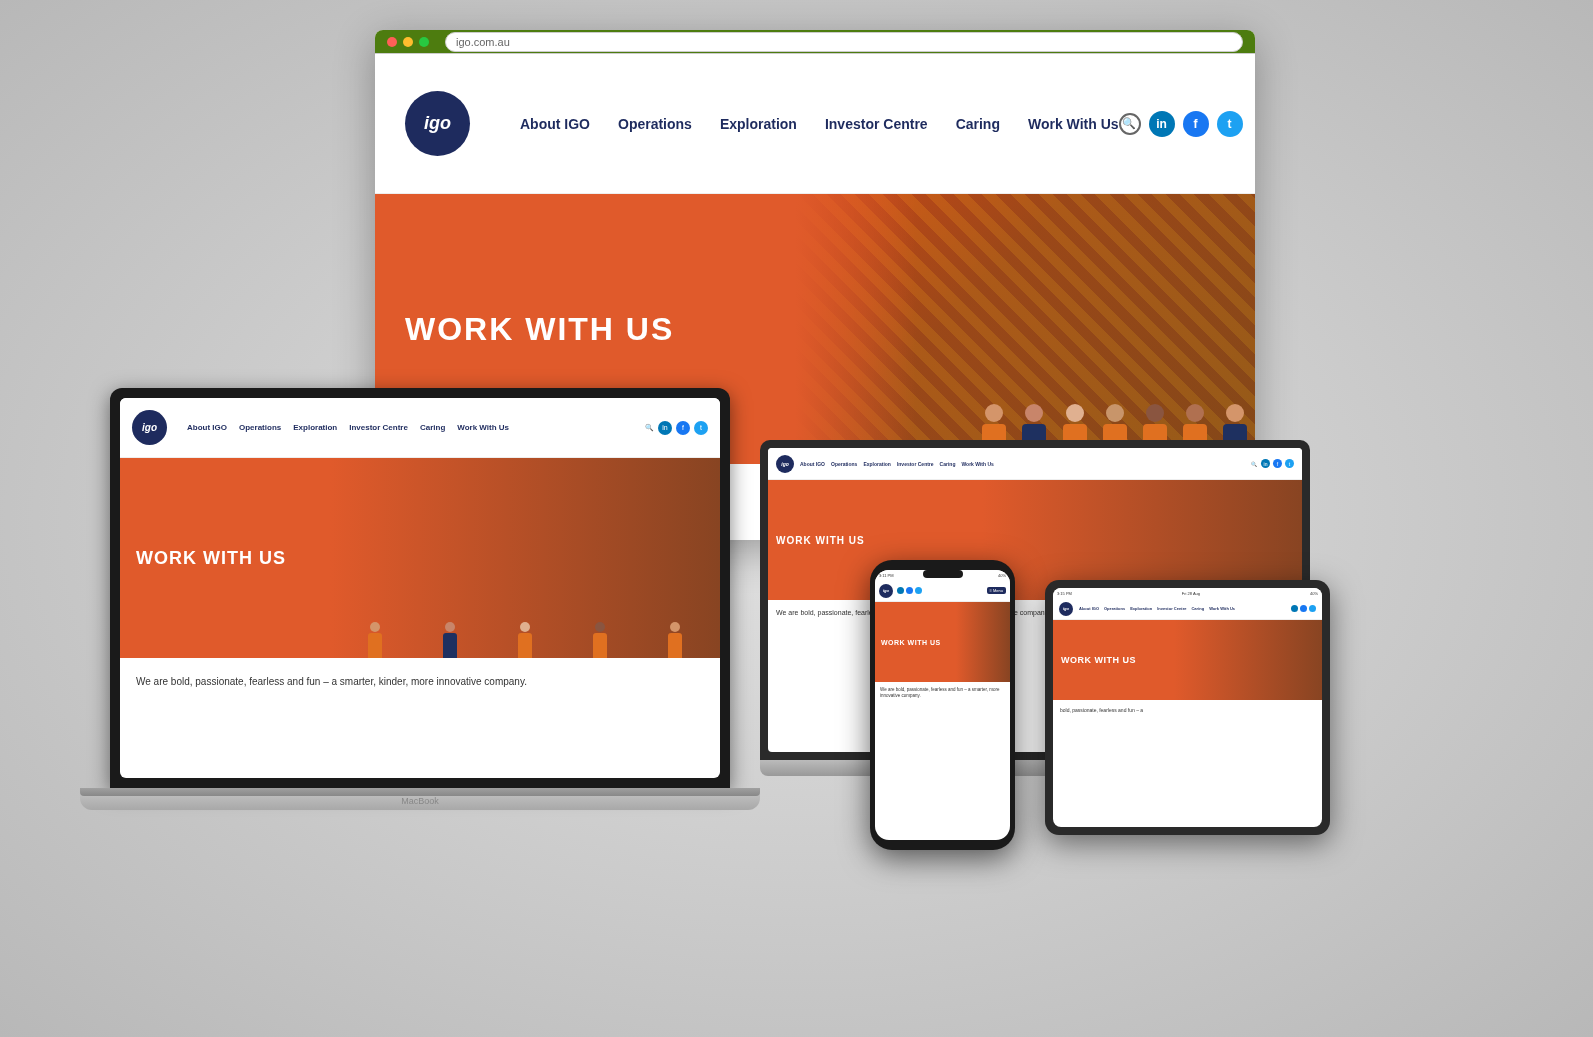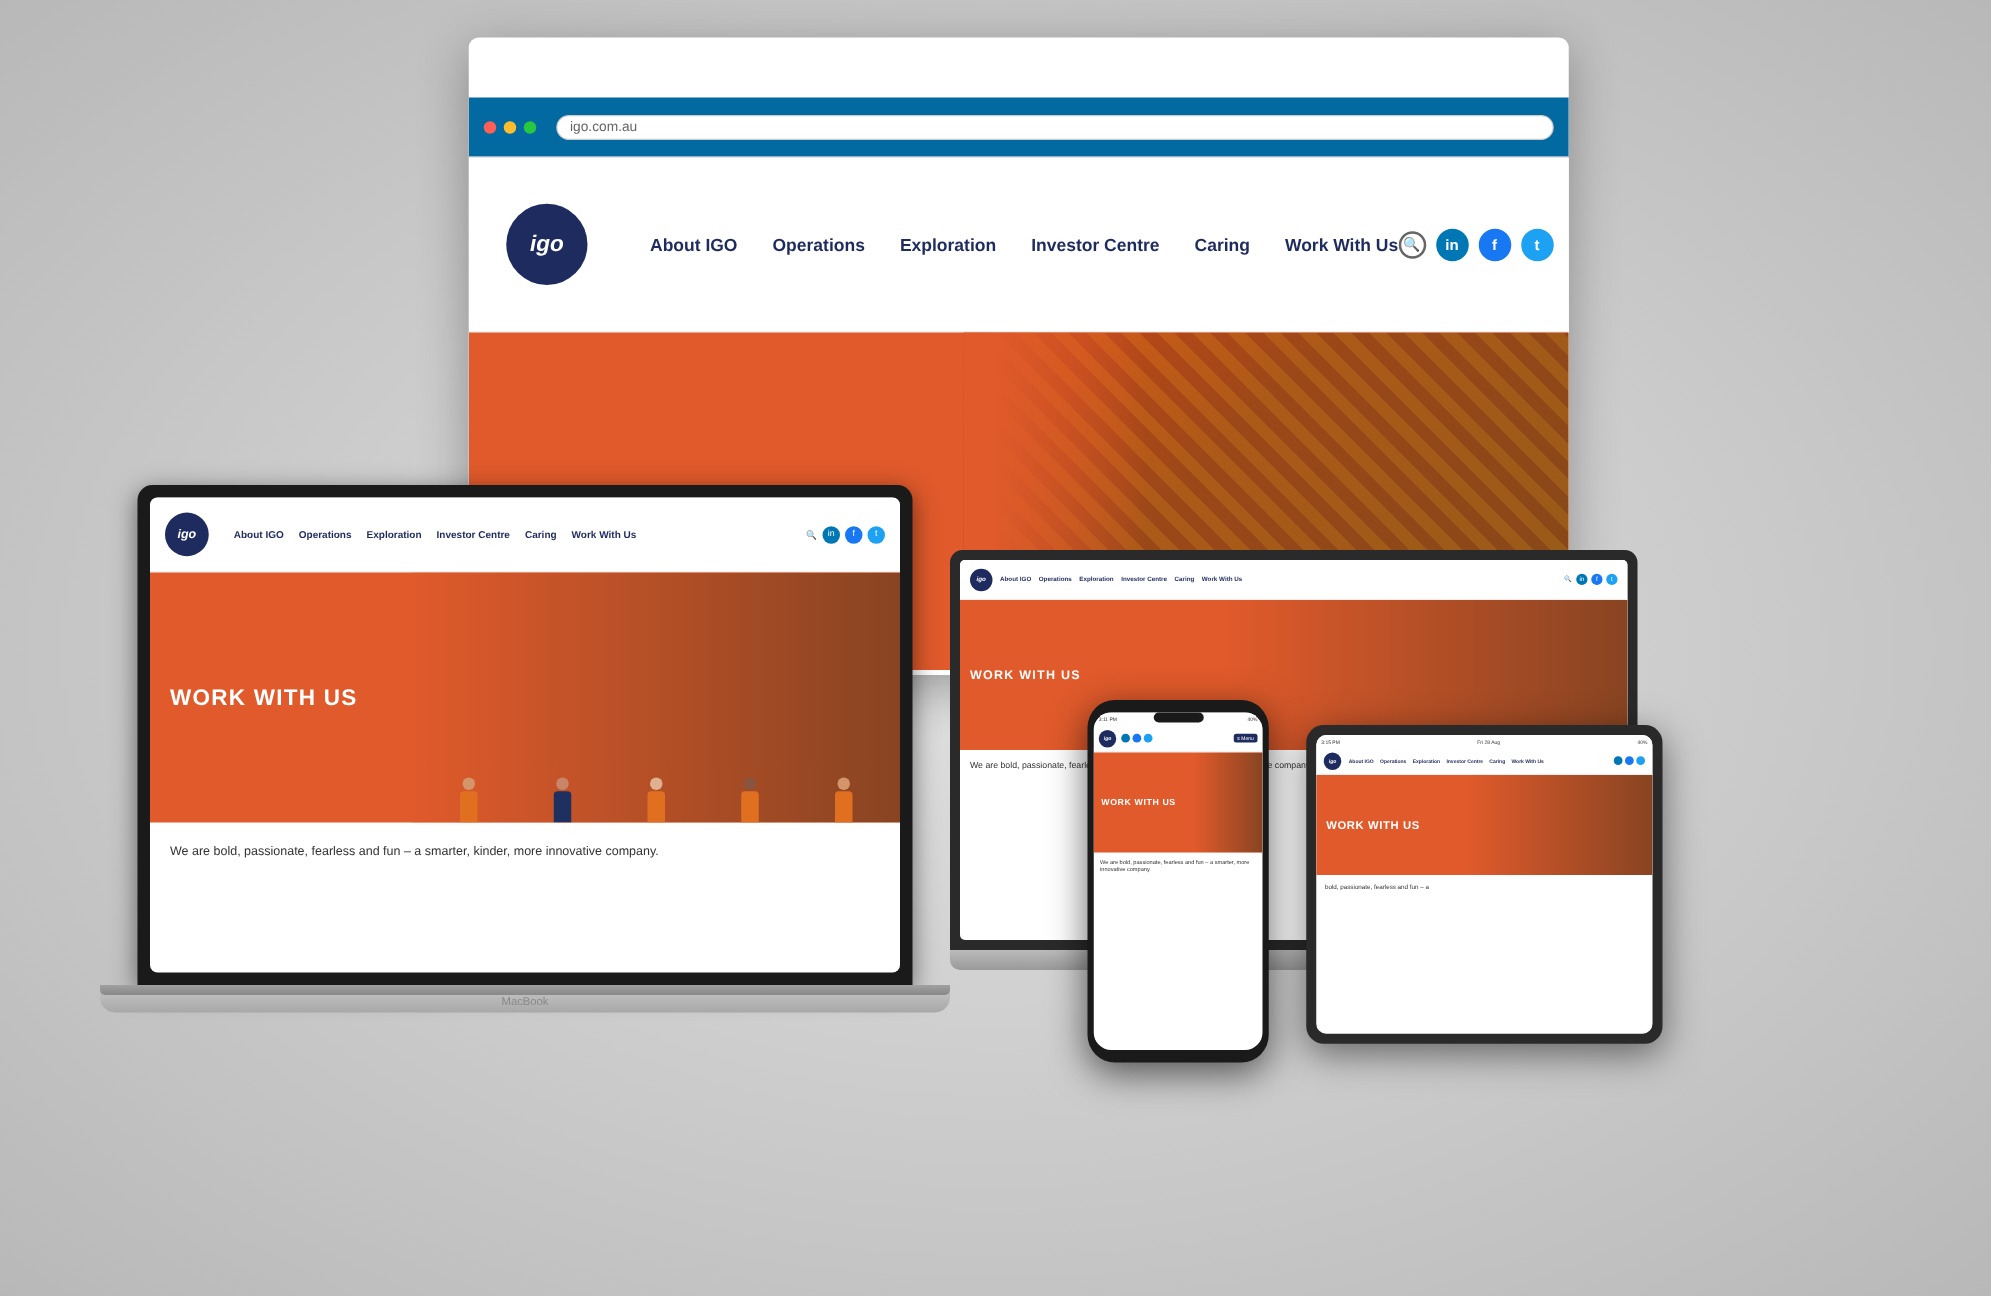--- a/index.html
+++ b/index.html
@@ -28,28 +28,27 @@
       left: 375px;
       width: 880px;
       height: 510px;
       background: #fff;
       border-radius: 8px 8px 0 0;
       box-shadow: 0 10px 40px rgba(0,0,0,0.3);
       overflow: hidden;
     }
 
     .browser-bar {
-      height: 48px;
-      background: #0369a1;
+      height: 24px;
+      background: #4d7c0f;
       border-bottom: 1px solid #ccc;
       display: flex;
       align-items: center;
       padding: 0 12px;
       gap: 6px;
-      margin-top: 48px;
     }
     .browser-dot {
       width: 10px; height: 10px;
       border-radius: 50%;
     }
     .dot-red { background: #ff5f57; }
     .dot-yellow { background: #ffbd2e; }
     .dot-green { background: #28c840; }
     .browser-url {
       flex: 1;

